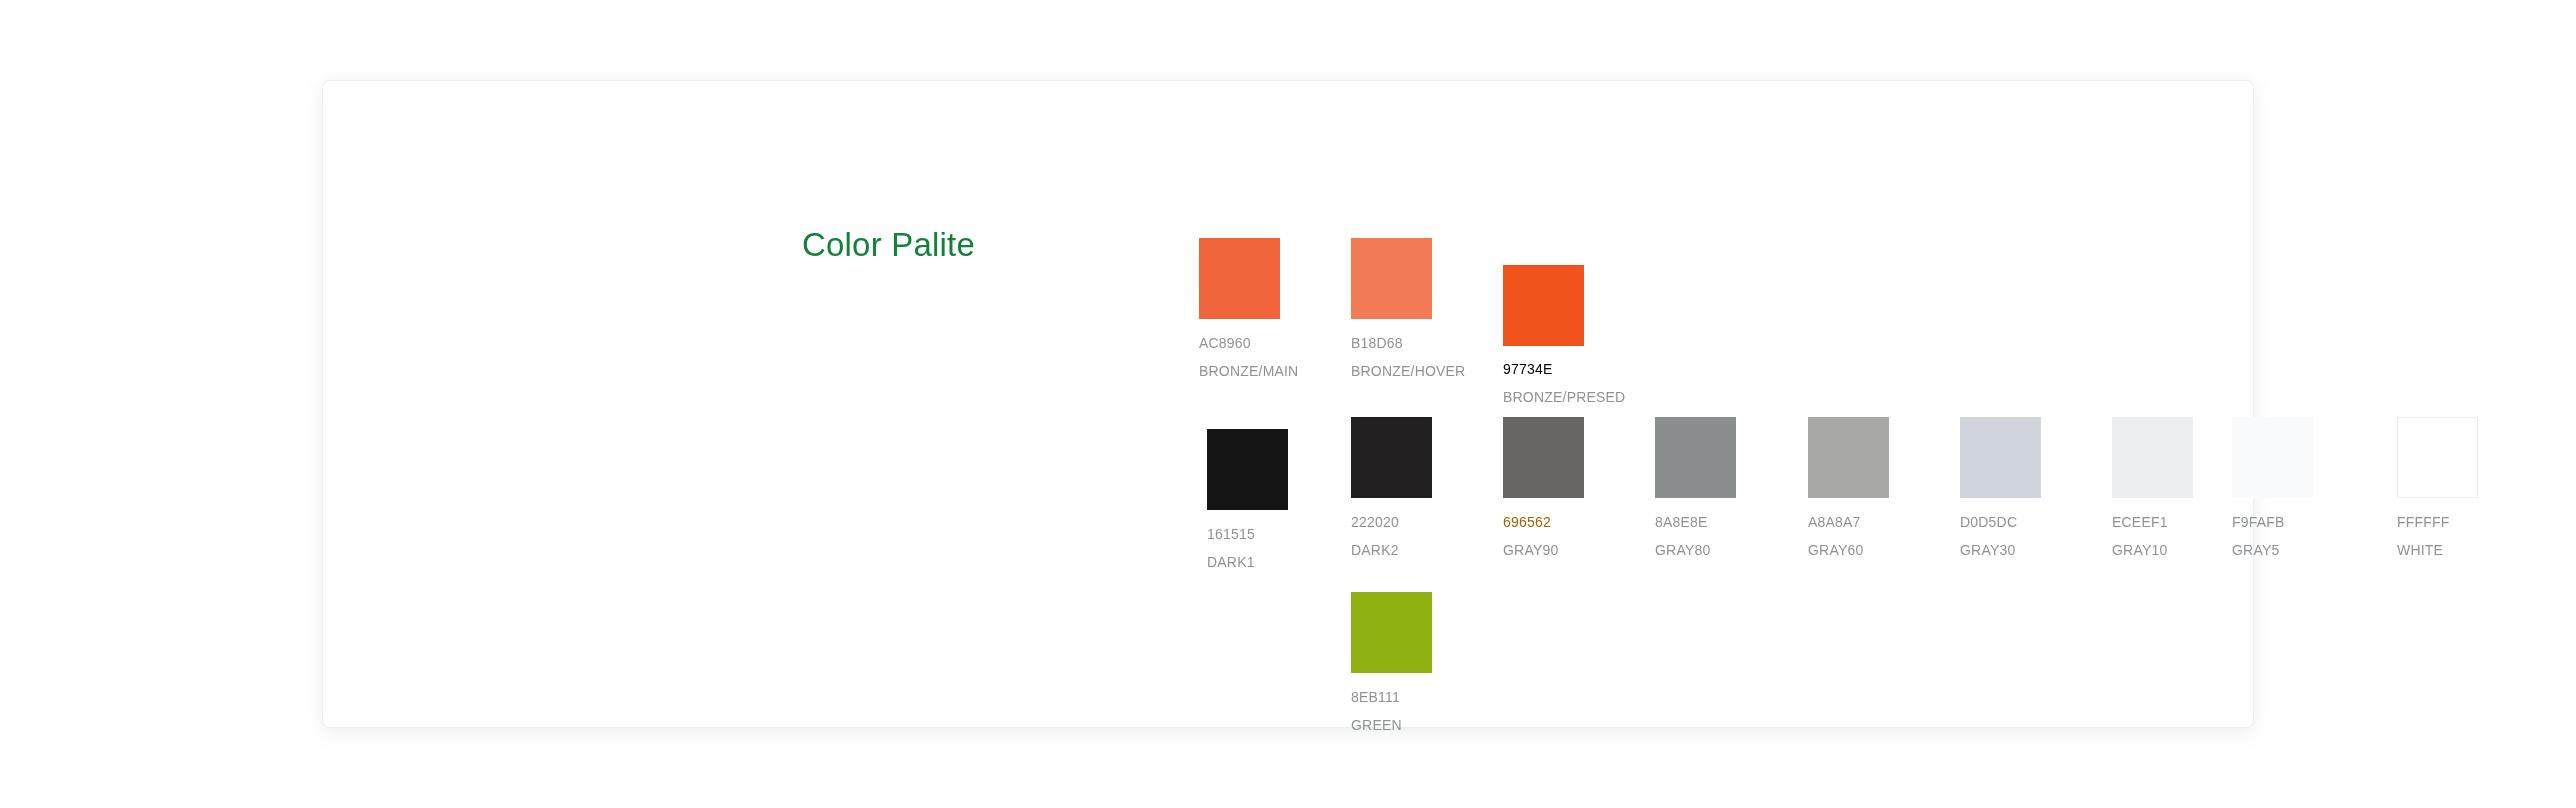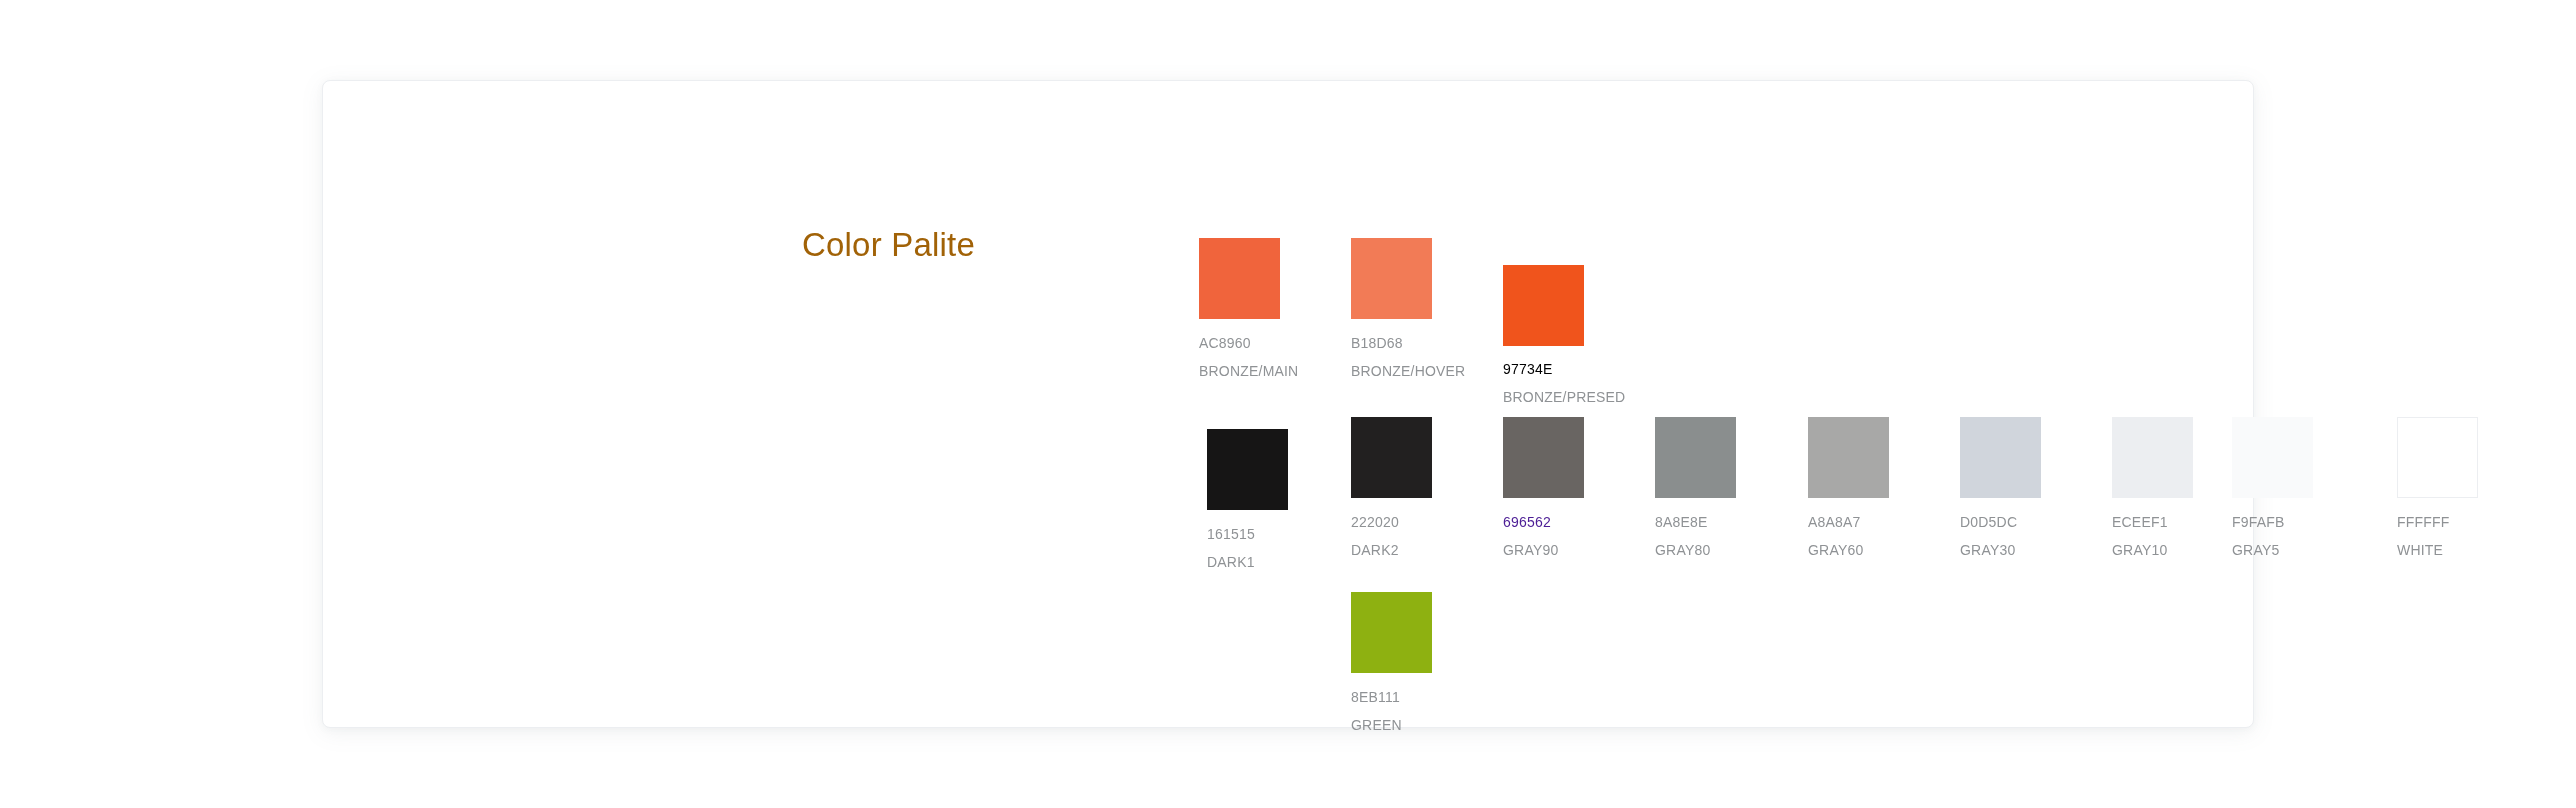--- a/index.html
+++ b/index.html
@@ -97,21 +97,21 @@
     white-space: nowrap;
   }
 </style>
 </head>
 <body>
 
 <div class="page">
 
   <div class="palette-card">
 
-    <div class="palette-title" style="color: #a16207;">Color Palite</div>
+    <div class="palette-title" style="color: #15803d;">Color Palite</div>
 
     <div class="swatch-rows">
 
     <div class="swatch-row row-1">
           <div class="swatch" style="left: 0px; margin-top: 0px;">
             <div class="swatch-chip" style="background: rgb(240, 100, 60);"></div>
             <div class="swatch-labels">
               <span class="swatch-hex" style="color: rgb(143, 146, 149);">AC8960</span>
               <span class="swatch-name" style="color: rgb(143, 146, 149);">BRONZE/MAIN</span>
             </div>
@@ -142,21 +142,21 @@
           <div class="swatch" style="left: 152px; margin-top: 0px;">
             <div class="swatch-chip" style="background: rgb(34, 32, 32);"></div>
             <div class="swatch-labels">
               <span class="swatch-hex" style="color: rgb(143, 146, 149);">222020</span>
               <span class="swatch-name" style="color: rgb(143, 146, 149);">DARK2</span>
             </div>
           </div>
           <div class="swatch" style="left: 304px; margin-top: 0px;">
             <div class="swatch-chip" style="background: rgb(105, 101, 98);"></div>
             <div class="swatch-labels">
-              <span class="swatch-hex" style="color: #4c1d95;">696562</span>
+              <span class="swatch-hex" style="color: #a16207;">696562</span>
               <span class="swatch-name" style="color: rgb(143, 146, 149);">GRAY90</span>
             </div>
           </div>
           <div class="swatch" style="left: 456px; margin-top: 0px;">
             <div class="swatch-chip" style="background: rgb(138, 142, 142);"></div>
             <div class="swatch-labels">
               <span class="swatch-hex" style="color: rgb(143, 146, 149);">8A8E8E</span>
               <span class="swatch-name" style="color: rgb(143, 146, 149);">GRAY80</span>
             </div>
           </div>

